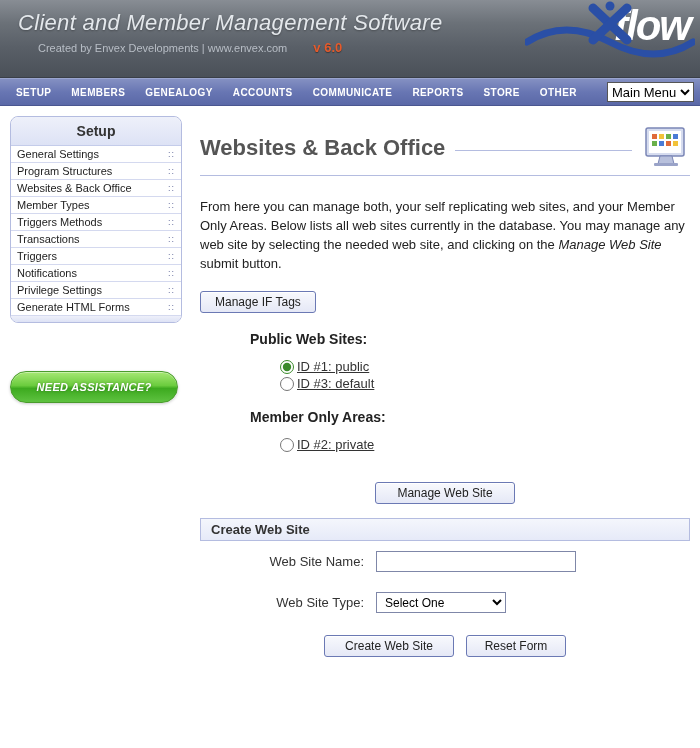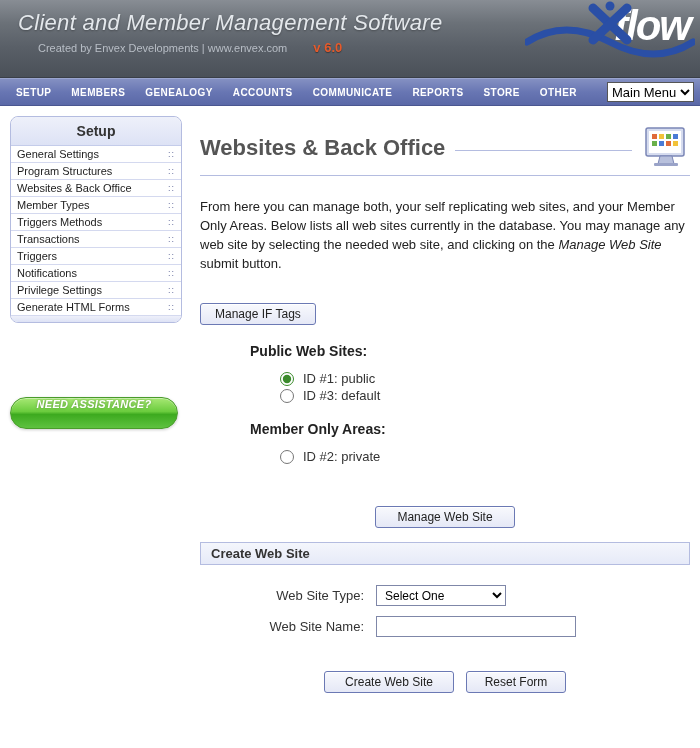--- a/index.html
+++ b/index.html
@@ -46,53 +46,52 @@
   .setup-item {
     display: flex; justify-content: space-between; align-items: center;
     padding: 2px 6px 2px 6px; font-size: 11px; color: #222; cursor: pointer;
     border-bottom: 1px solid #d4d9ef; background:#fff;
   }
   .setup-item .dots { color: #6a72a0; font-size:9px; letter-spacing:1px;}
   .setup-box-bottom { height:6px; background: linear-gradient(to bottom, #eef0fa, #dde2f5); border-radius: 0 0 7px 7px;}
   
   
   .assist-btn {
-    margin-top: 74px; width: 168px; height: 32px; border-radius: 16px;
+    margin-top: 48px; width: 168px; height: 32px; border-radius: 16px;
     background: linear-gradient(to bottom, #a7e874 0%, #6bcc3e 45%, #3daa1f 55%, #5ec240 100%);
     border: 1px solid #4a9c2c; box-shadow: 0 1px 3px rgba(0,0,0,0.2), inset 0 1px 0 rgba(255,255,255,0.4);
-    display:flex; align-items:flex-start; justify-content:center; cursor:pointer;
+    display:flex; align-items:center; justify-content:center; cursor:pointer;
     color:#fff; font-weight: bold; font-size:11px; font-style: italic; letter-spacing:0.3px;
     text-shadow: 0 0 3px rgba(0,0,0,0.3);
   }
   
   
   .page-head { display:flex; align-items:center; gap:10px; margin-top:8px;}
   .page-title { font-size: 22px; font-weight: bold; color: #555; font-family: Verdana, sans-serif; white-space:nowrap;}
   .page-title-line { flex:1; height:1px; background:#b4bce0; margin-top:6px;}
   .page-icon svg { width:48px; height:44px;}
   
   .intro { font-size: 13px; color:#222; margin: 22px 0 18px 0; line-height:1.45;}
   .intro em { font-style: italic; }
   
   .btn {
     background: linear-gradient(to bottom, #f8f9fd, #e5e8f6);
     border: 1px solid #6b79b4; border-radius: 3px; padding: 3px 14px;
     font-size: 12px; color:#222; cursor:pointer;
     box-shadow: inset 0 1px 0 #fff;
-    margin-top: 12px;
   }
   
   .section-header {
     background: linear-gradient(to bottom, #f4f6fc, #e6eaf8);
     border: 1px solid #b4bce0; padding: 3px 10px; font-weight: bold; font-size:13px; color:#333;
     margin-top: 14px;
   }
   
   .subhead { font-weight:bold; font-size:14px; color:#222; margin: 18px 0 12px 50px;}
-  .radio-row { margin: 2px 0 2px 80px; font-size:13px; display:flex; align-items:center; gap:9px;}
+  .radio-row { margin: 2px 0 2px 80px; font-size:13px; display:flex; align-items:center; gap:3px;text-decoration:underline;}
   .radio-row input[type=radio] { accent-color: #3a8a2b; cursor:pointer; width:14px; height:14px;}
   
   .btn-row { text-align:center; margin: 30px 0 10px 0; display:flex; justify-content:center; gap:20px;}
   .btn-row .btn { min-width: 140px; }
   
   .form-row { display:flex; align-items:center; margin: 10px 0 0 36px; }
   .form-row label { width: 140px; text-align:right; padding-right:12px; font-size:13px;}
   .form-row select, .form-row input[type=text] {
     font-size:12px; border:1px solid #7f87a8; padding:2px 4px; height:21px; background:#fff;
   }
@@ -239,29 +238,29 @@
       <input type="radio" name="site" style="">
       <label>ID #2: private</label>
     </div>
 
     <div class="btn-row">
       <button class="btn">Manage Web Site</button>
     </div>
 
     <div class="section-header">Create Web Site</div>
 
+    <div class="form-row">
+      <label>Web Site Name:</label>
+      <input type="text" value="" style="">
+    </div>
     <div class="form-row" style="margin-top:20px">
       <label>Web Site Type:</label>
       <select>
         <option>Select One</option>
       </select>
     </div>
-    <div class="form-row">
-      <label>Web Site Name:</label>
-      <input type="text" value="" style="">
-    </div>
 
     <div class="btn-row" style="margin-top:22px; gap:12px;">
       <button class="btn" style="min-width:130px">Create Web Site</button>
       <button class="btn" style="min-width:100px">Reset Form</button>
     </div>
   </div>
 </div>
 
 </body></html>

